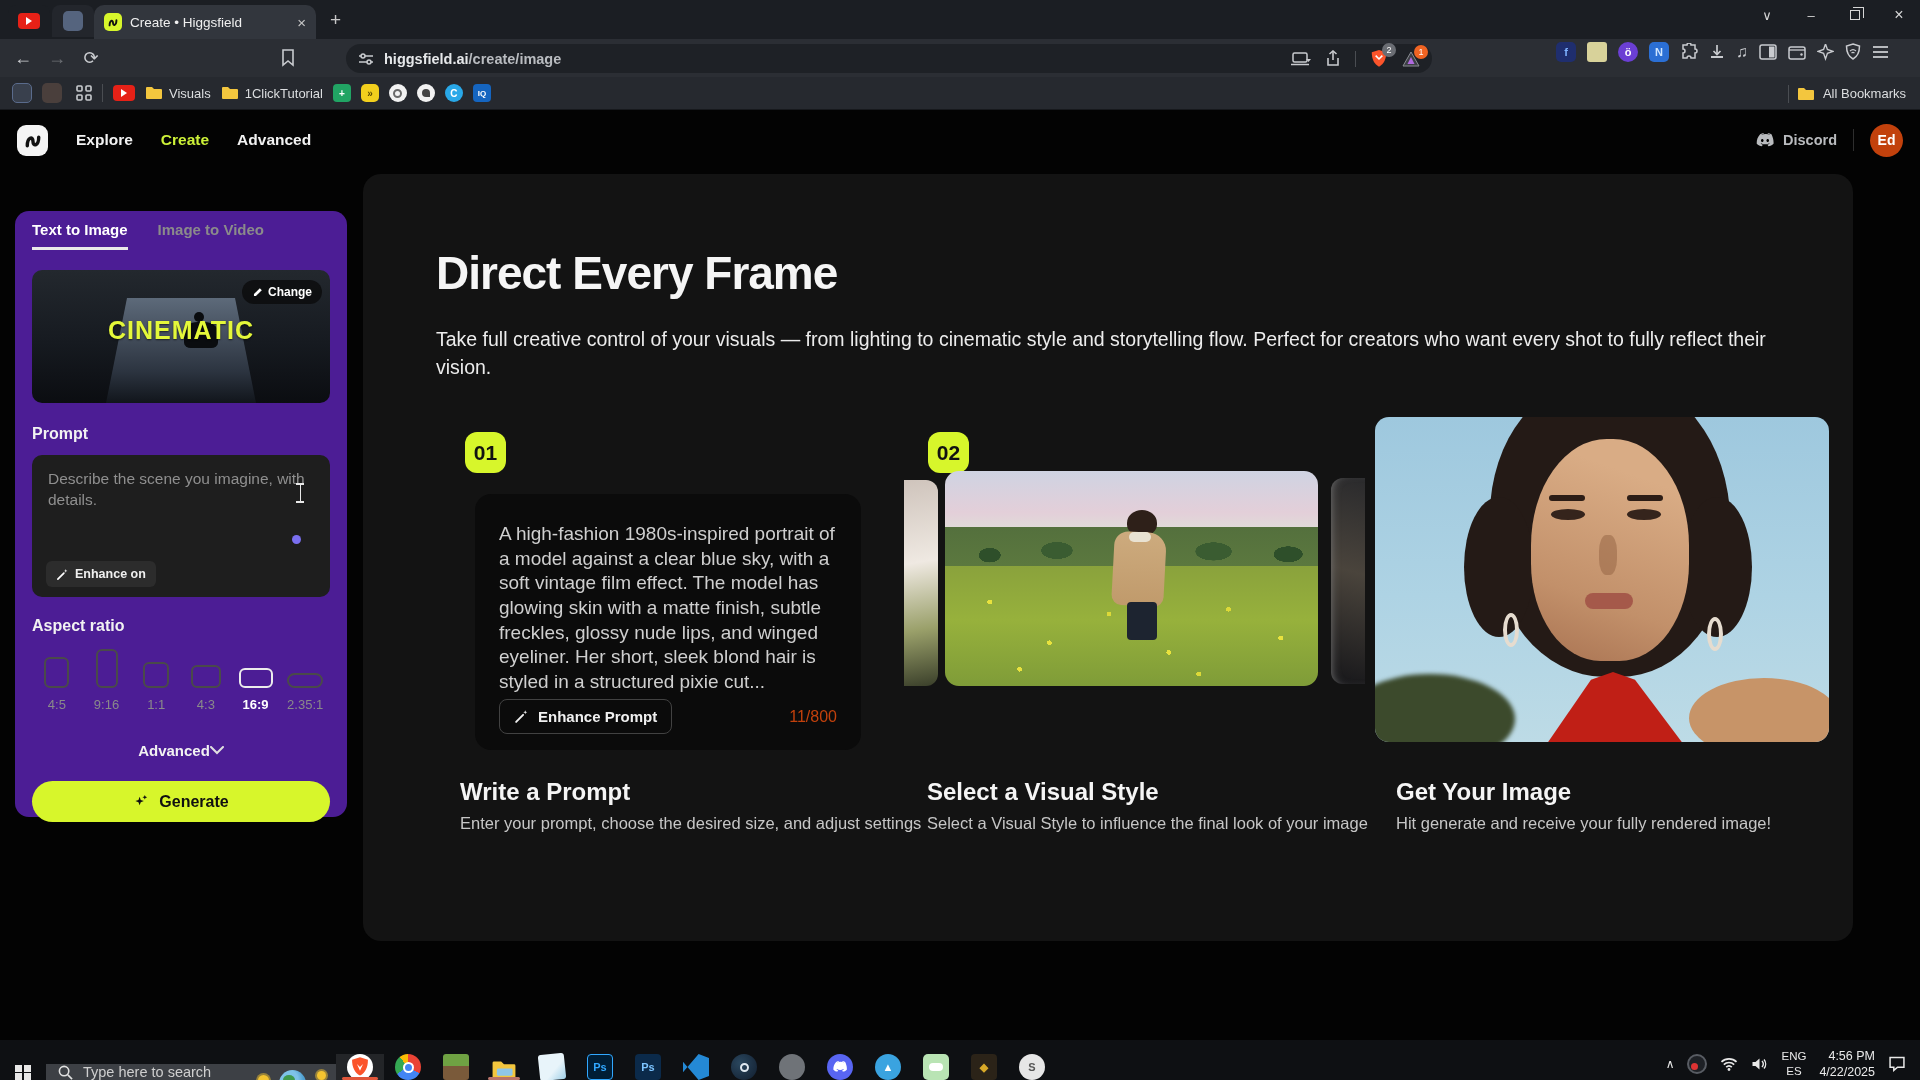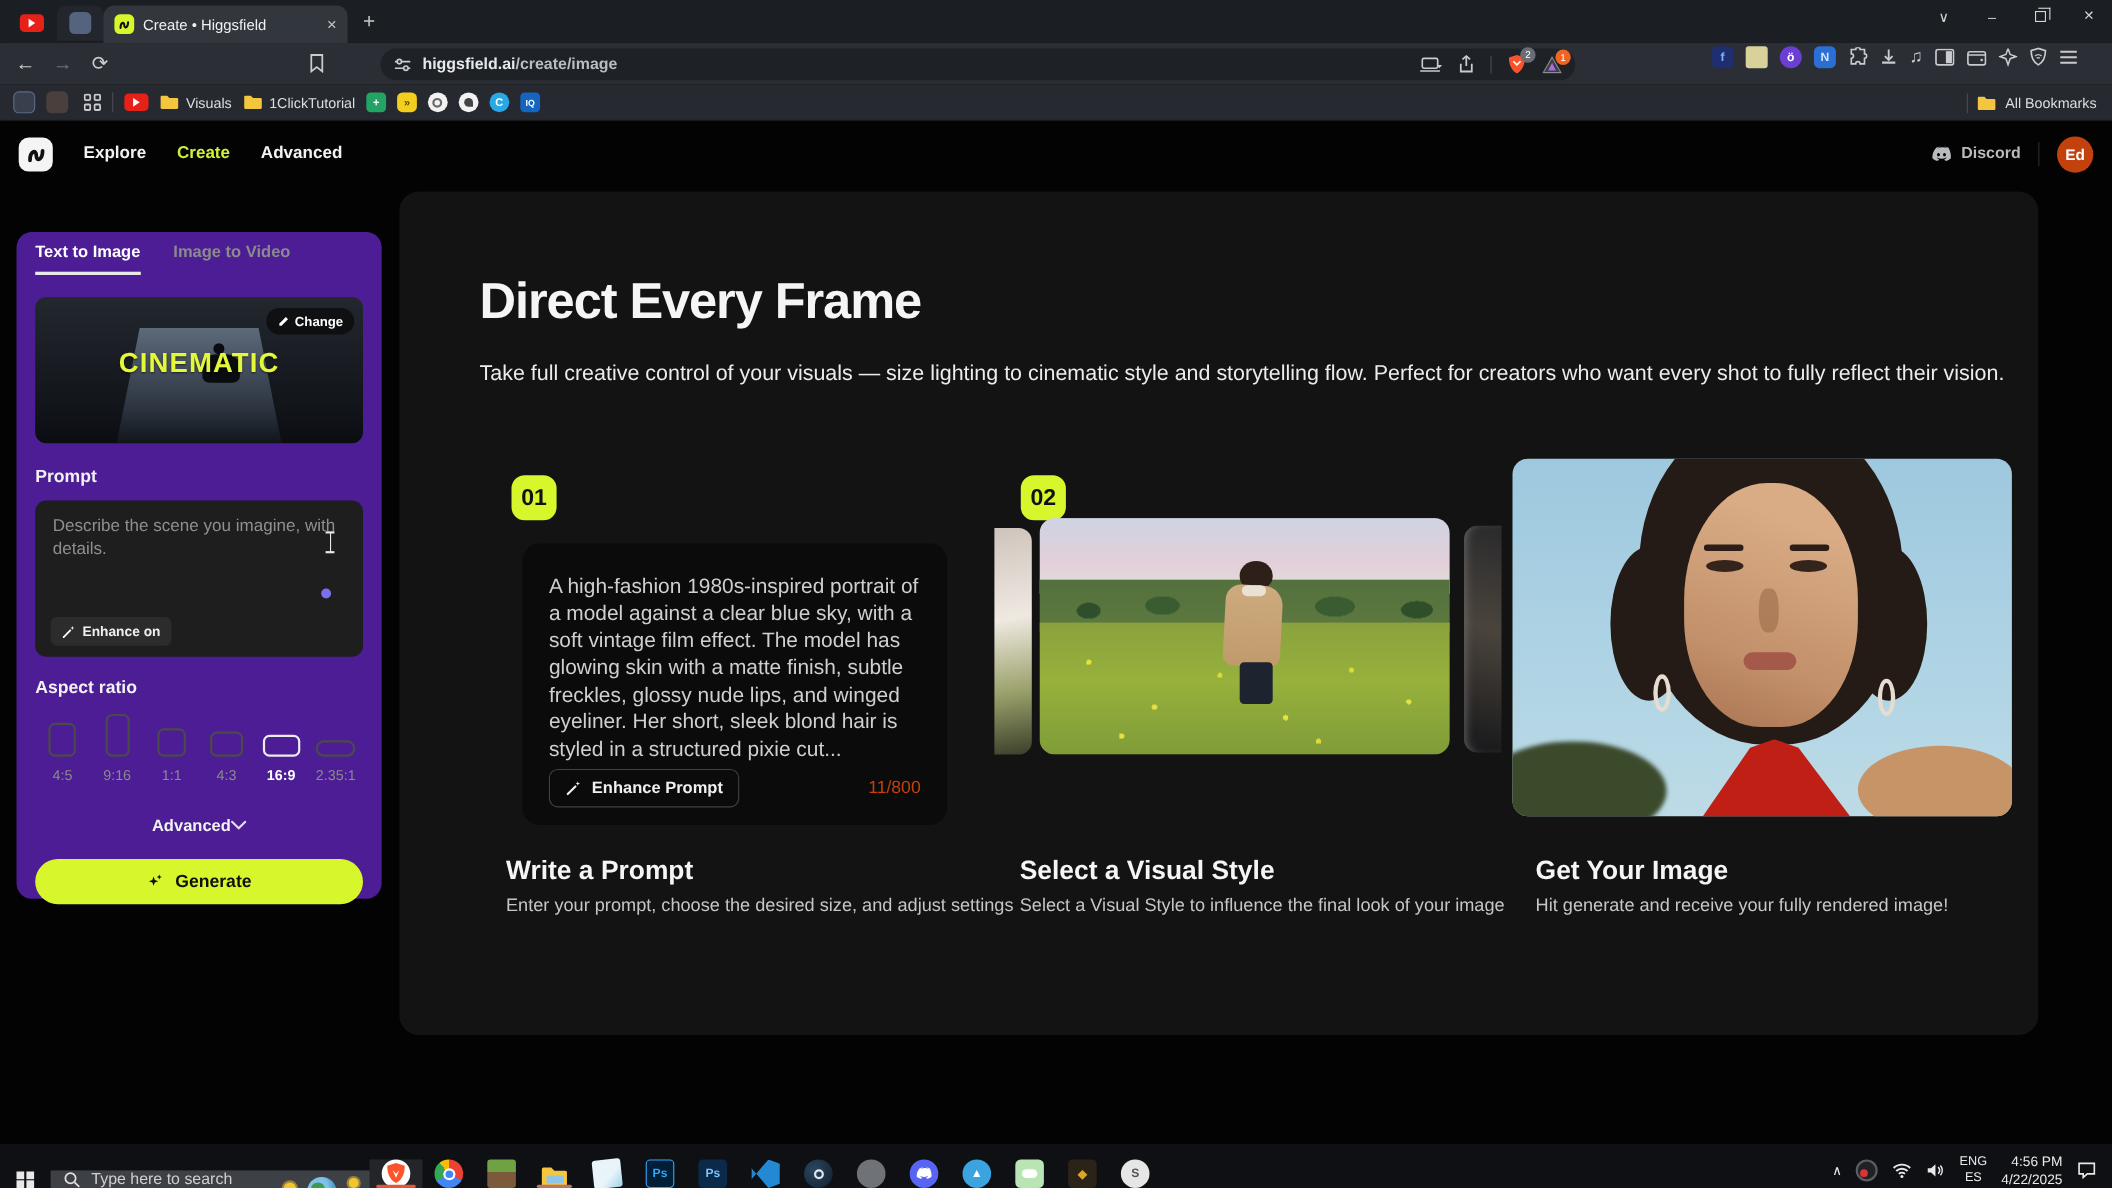--- a/index.html
+++ b/index.html
@@ -440,21 +440,21 @@
       <svg width="17" height="17" viewBox="0 0 18 18">
           <path d="M7 4l1.2 3.3L11.5 8.5 8.2 9.7 7 13 5.8 9.7 2.5 8.5 5.8 7.3z" fill="#101010"></path>
           <path d="M12.5 2l.7 1.8 1.8.7-1.8.7-.7 1.8-.7-1.8-1.8-.7 1.8-.7z" fill="#101010"></path>
         </svg>
       <span>Generate</span>
     </button>
   </div>
 
   <div id="main-panel" class="abs">
     <div id="hero-title" class="abs">Direct Every Frame</div>
-    <div id="hero-sub" class="abs">Take full creative control of your visuals — size lighting to cinematic style and storytelling flow. Perfect for creators who want every shot to fully reflect their vision.</div>
+    <div id="hero-sub" class="abs">Take full creative control of your visuals — from lighting to cinematic style and storytelling flow. Perfect for creators who want every shot to fully reflect their vision.</div>
 
     <div class="step-badge abs" style="left:102px">01</div>
     <div class="step-badge abs" style="left:565px">02</div>
     <div class="step-badge abs" style="left:1036px">03</div>
 
     <div id="prompt-card" class="abs">
       <div class="ptext">A high-fashion 1980s-inspired portrait of a model against a clear blue sky, with a soft vintage film effect. The model has glowing skin with a matte finish, subtle freckles, glossy nude lips, and winged eyeliner. Her short, sleek blond hair is styled in a structured pixie cut...</div>
       <div class="pfoot">
         <button id="enhance-prompt-btn">
           <svg width="15" height="15" viewBox="0 0 14 14">

